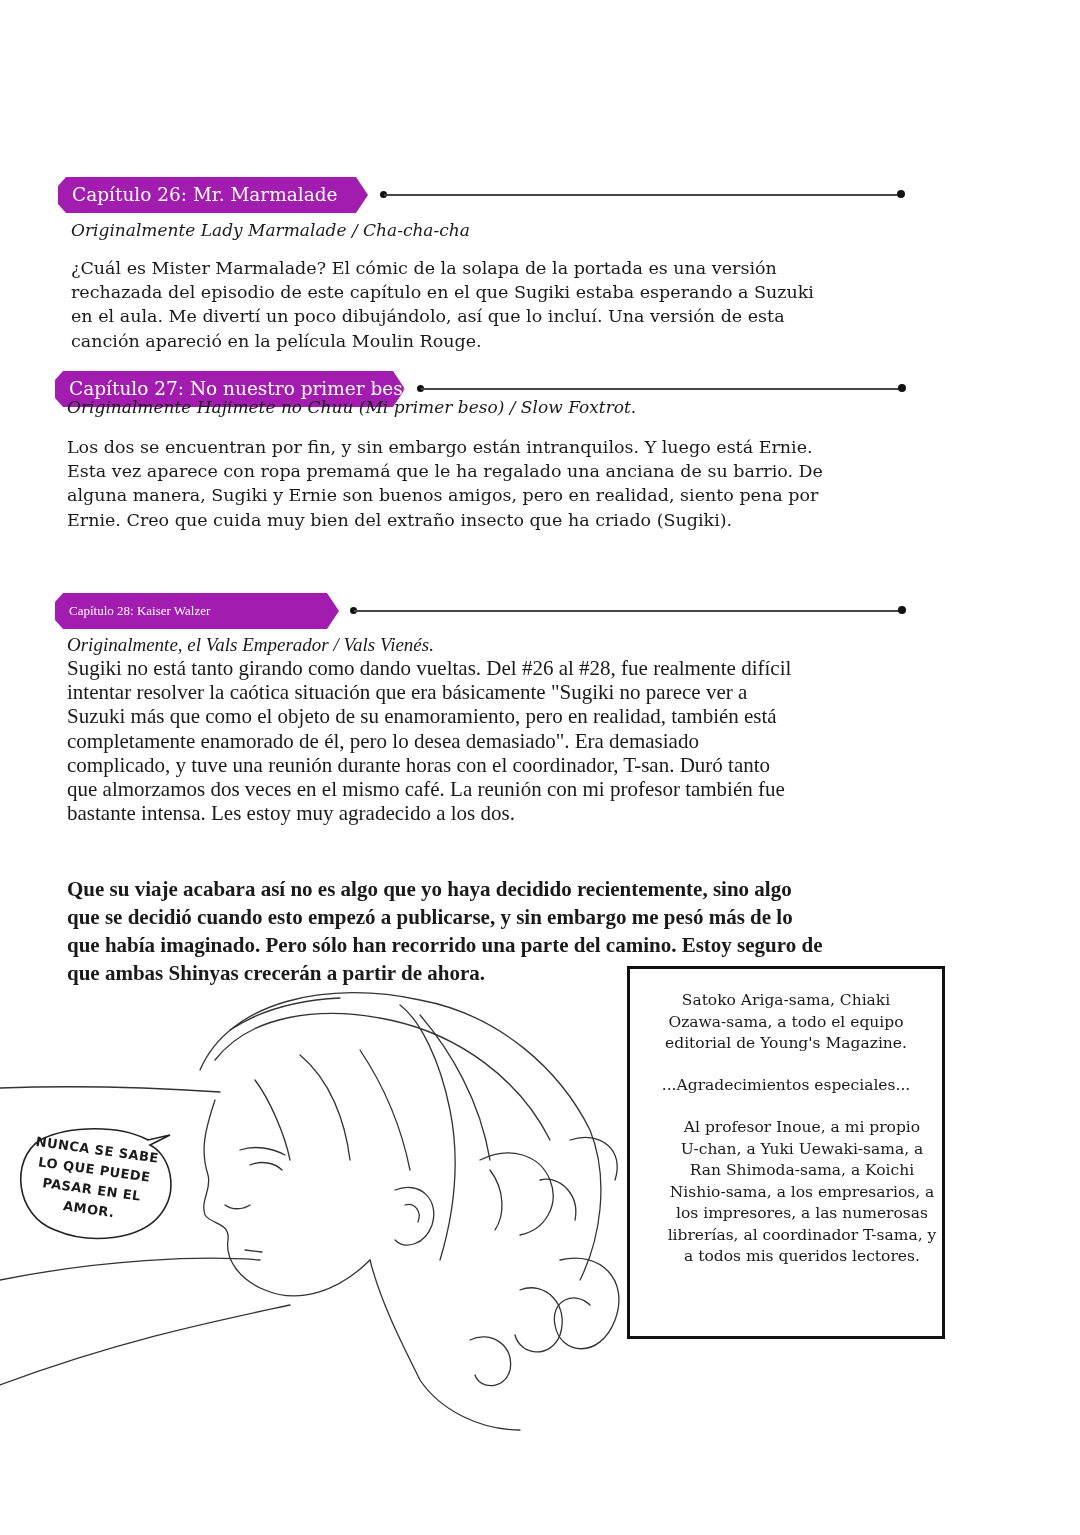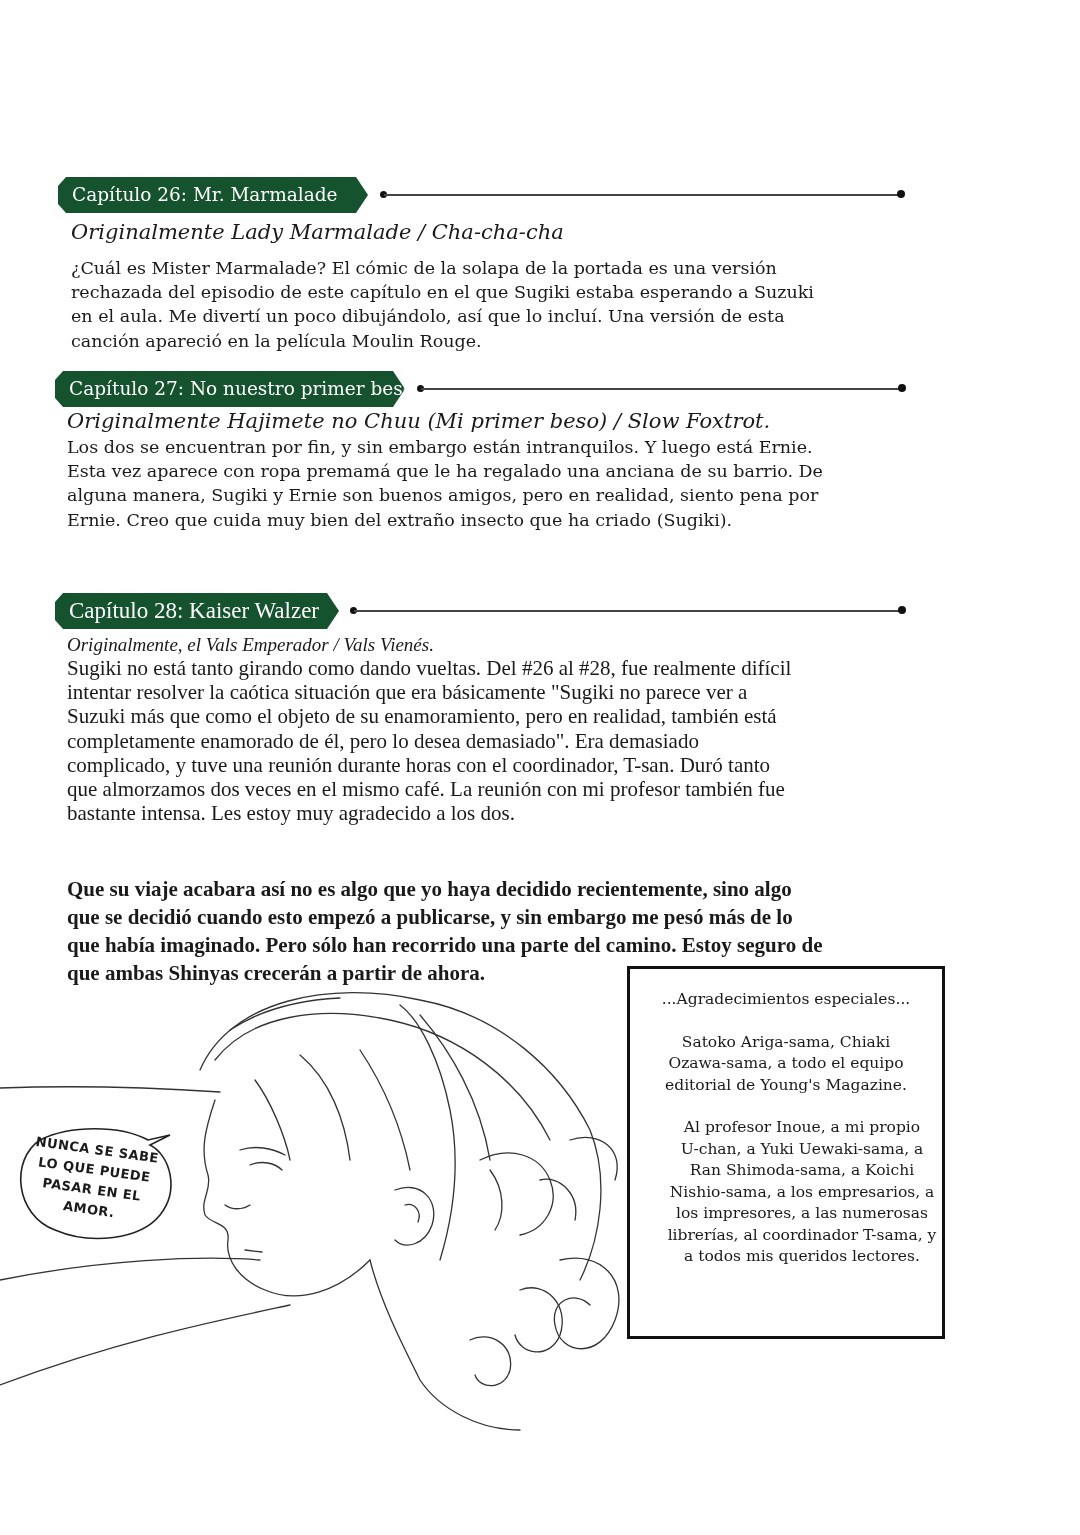--- a/index.html
+++ b/index.html
@@ -1,26 +1,26 @@
 <!DOCTYPE html>
 <html><head>
 <meta charset="utf-8">
 <style>
   html, body { margin:0; padding:0; background:#ffffff; }
   body { width:1080px; height:1535px; position:relative; overflow:hidden;
          font-family:"DejaVu Serif", "Liberation Serif", serif; color:#1a1a1a; }
   .section { position:absolute; left:0; width:1080px; }
   .hdr { position:absolute; height:36px; }
-  .tag { position:absolute; top:0; left:0; height:36px; background:#14532d; color:#fff;
+  .tag { position:absolute; top:0; left:0; height:36px; background:#a21caf; color:#fff;
          font-size:18.5px; line-height:36px; padding:0 16px 0 14px; white-space:nowrap;
          clip-path: polygon(8px 0, calc(100% - 12px) 0, 100% 50%, calc(100% - 12px) 100%, 8px 100%, 0 75%, 0 25%); }
   .rule { position:absolute; top:17px; height:2px; background:#444; }
   .dot { position:absolute; top:14px; width:7px; height:7px; border-radius:50%; background:#111; }
   .dot.end { width:8px; height:8px; top:13px; }
-  .sub { position:absolute; font-style:italic; font-size:21px; white-space:nowrap; }
+  .sub { position:absolute; font-style:italic; font-size:17px; white-space:nowrap; }
   .body { position:absolute; font-size:17.5px; line-height:24.2px; white-space:pre-line; }
   .cond { font-family:"Liberation Serif", serif; font-size:21px; }
   .box { position:absolute; left:627px; top:966px; width:318px; height:373px;
          border:3px solid #111; background:#fff; box-sizing:border-box;
          text-align:center; font-size:15.5px; line-height:21.5px; }
   .box p { margin:0; white-space:pre-line; }
   .art { position:absolute; left:0; top:960px; width:640px; height:480px; }
   .bubble-text { position:absolute; left:28px; top:1140px; font-family:"DejaVu Sans", sans-serif;
                  font-size:13px; font-weight:bold; line-height:20px; text-align:center; width:130px;
                  transform:rotate(8deg); letter-spacing:0.5px; }
@@ -42,30 +42,30 @@
 canción apareció en la película Moulin Rouge.</div>
 </div>
 
 <div class="section">
   <div class="hdr" style="top:371px;left:55px;width:855px;">
     <div class="tag" style="width:320px;">Capítulo 27: No nuestro primer beso</div>
     <div class="dot" style="left:362px;"></div>
     <div class="rule" style="left:366px;width:480px;"></div>
     <div class="dot end" style="left:843px;"></div>
   </div>
-  <div class="sub" style="left:67px;top:409px;">Originalmente Hajimete no Chuu (Mi primer beso) / Slow Foxtrot.</div>
+  <div class="sub" style="left:67px;top:397px;">Originalmente Hajimete no Chuu (Mi primer beso) / Slow Foxtrot.</div>
   <div class="body" style="left:67px;top:435px;">Los dos se encuentran por fin, y sin embargo están intranquilos. Y luego está Ernie.
 Esta vez aparece con ropa premamá que le ha regalado una anciana de su barrio. De
 alguna manera, Sugiki y Ernie son buenos amigos, pero en realidad, siento pena por
 Ernie. Creo que cuida muy bien del extraño insecto que ha criado (Sugiki).</div>
 </div>
 
 <div class="section">
   <div class="hdr" style="top:593px;left:55px;width:855px;">
-    <div class="tag cond" style="width:254px;font-size:23px;">Capítulo 28: Kaiser Walzer</div>
+    <div class="tag cond" style="width:254px;font-size:13px;">Capítulo 28: Kaiser Walzer</div>
     <div class="dot" style="left:295px;"></div>
     <div class="rule" style="left:299px;width:547px;"></div>
     <div class="dot end" style="left:843px;"></div>
   </div>
   <div class="sub cond" style="left:67px;top:634px;font-size:19px;text-align:right;">Originalmente, el Vals Emperador / Vals Vienés.</div>
   <div class="body cond" style="left:67px;top:656px;line-height:24.2px;">Sugiki no está tanto girando como dando vueltas. Del #26 al #28, fue realmente difícil
 intentar resolver la caótica situación que era básicamente "Sugiki no parece ver a
 Suzuki más que como el objeto de su enamoramiento, pero en realidad, también está
 completamente enamorado de él, pero lo desea demasiado". Era demasiado
 complicado, y tuve una reunión durante horas con el coordinador, T-san. Duró tanto
@@ -119,24 +119,24 @@
   </g>
 </svg>
 <div class="bubble-text">
   <div>NUNCA SE SABE</div>
   <div>LO QUE PUEDE</div>
   <div>PASAR EN EL</div>
   <div>AMOR.</div>
 </div>
 
 <div class="box">
-  <p style="margin-top:20px;">...Agradecimientos especiales...</p>
   <p style="margin-top:21px;">Satoko Ariga-sama, Chiaki
 Ozawa-sama, a todo el equipo
 editorial de Young's Magazine.</p>
+  <p style="margin-top:20px;">...Agradecimientos especiales...</p>
   <p style="margin-top:21px;padding-left:32px;">Al profesor Inoue, a mi propio
 U-chan, a Yuki Uewaki-sama, a
 Ran Shimoda-sama, a Koichi
 Nishio-sama, a los empresarios, a
 los impresores, a las numerosas
 librerías, al coordinador T-sama, y
 a todos mis queridos lectores.</p>
 </div>
 
 </body></html>

